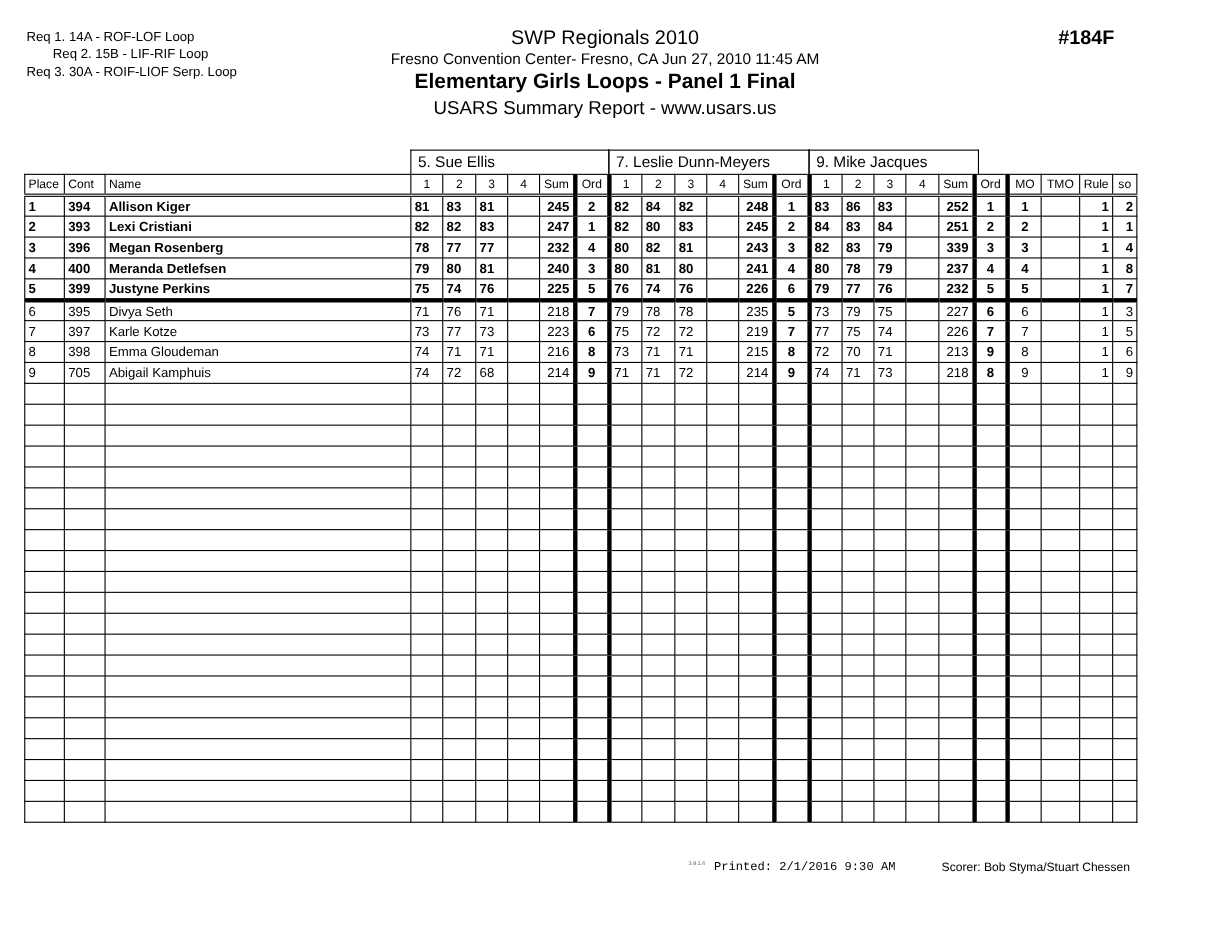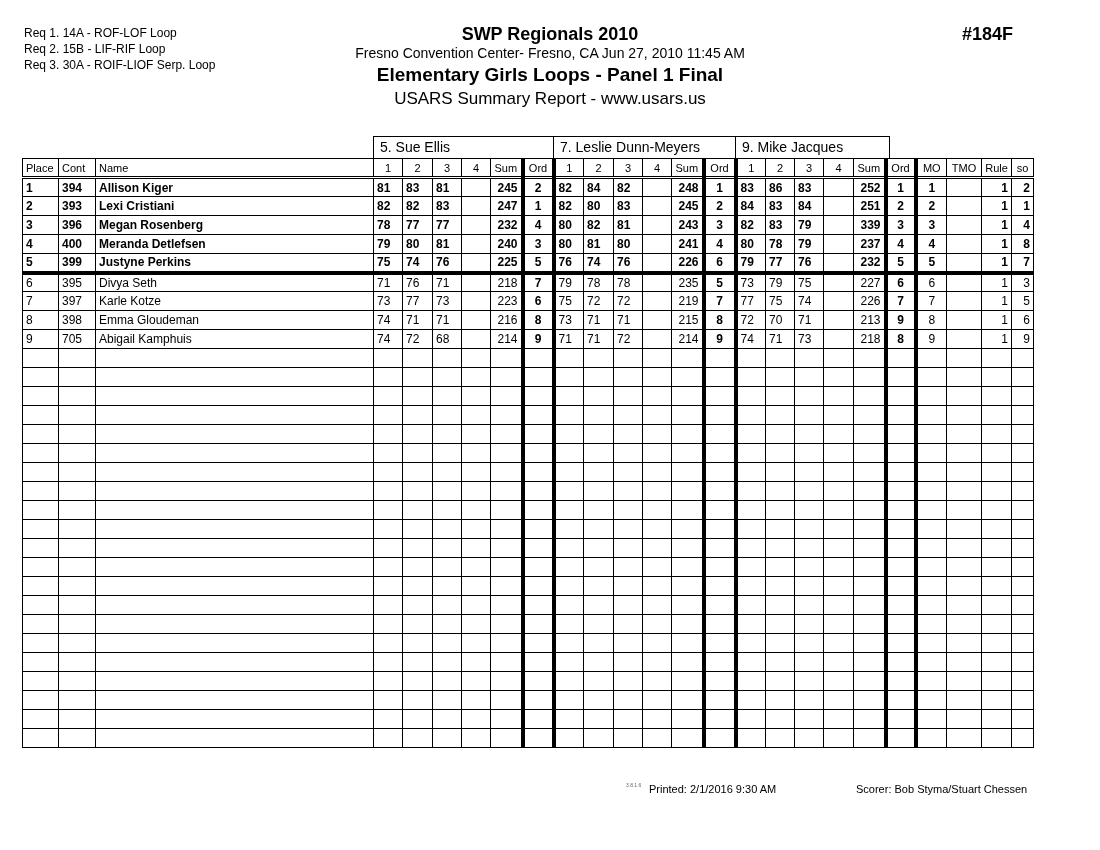--- a/index.html
+++ b/index.html
@@ -1,20 +1,20 @@
 <!DOCTYPE html>
 <html><head>
 <meta charset="utf-8">
 <style>
   html, body { margin:0; padding:0; background:#fff; }
   body { width:1100px; height:850px; position:relative; overflow:hidden; font-family:"Liberation Sans", sans-serif; color:#000; }
   .abs { position:absolute; }
   .req { left:24px; font-size:12px; line-height:16px; }
   .hdr-center { left:300px; width:500px; text-align:center; }
-  .t1 { top:24px; font-size:18px; font-weight:bold; }
+  .t1 { top:24px; font-size:18px; font-weight:normal; }
   .t2 { top:45px; font-size:14px; }
   .t3 { top:64px; font-size:19px; font-weight:bold; }
   .t4 { top:89px; font-size:17px; }
   .evno { left:962px; top:24px; font-size:18px; font-weight:bold; }
 
   .judgebox { position:absolute; top:136px; height:22px; border:1px solid #000; border-bottom:none; font-size:14px; box-sizing:border-box; padding:2px 0 0 6px; }
 
   table.grid { position:absolute; left:22px; top:158px; border-collapse:collapse; table-layout:fixed; font-size:12px; }
   table.grid td { border:1px solid #000; height:19px; padding:0 3px; box-sizing:border-box; white-space:nowrap; overflow:hidden; }
   table.grid tr.head td { font-size:11px; border-bottom:3px double #000; }
@@ -24,21 +24,21 @@
   .r { text-align:right; }
   .ord { font-weight:bold; text-align:center; border-right:4px solid #000 !important; }
   .ordlast { border-right:4px solid #000 !important; }
   .footer { top:783px; font-size:11px; }
   .tiny { font-size:5px; color:#666; }
 </style>
 </head>
 <body>
 
 <div class="abs req" style="top:25px;">Req  1.  14A - ROF-LOF Loop</div>
-<div class="abs req" style="top:41px;">Req  2.  15B - LIF-RIF Loop</div>
+<div class="abs req" style="top:41px;margin-left:24px;">Req  2.  15B - LIF-RIF Loop</div>
 <div class="abs req" style="top:57px;">Req  3.  30A - ROIF-LIOF Serp. Loop</div>
 
 <div class="abs hdr-center t1">SWP Regionals 2010</div>
 <div class="abs hdr-center t2">Fresno Convention Center-  Fresno, CA  Jun 27, 2010  11:45 AM</div>
 <div class="abs hdr-center t3">Elementary Girls Loops - Panel 1 Final</div>
 <div class="abs hdr-center t4">USARS Summary Report - www.usars.us</div>
 <div class="abs evno">#184F</div>
 
 <div class="judgebox" style="left:373px; width:181px;">5.  Sue Ellis</div>
 <div class="judgebox" style="left:553px; width:183px;">7.  Leslie Dunn-Meyers</div>
@@ -907,14 +907,14 @@
         <td class="ordlast"></td>
         <td></td>
         <td></td>
         <td></td>
         <td></td>
       </tr>
     </tbody>
 </table>
 
 <div class="abs tiny" style="left:626px; top:782px;">3.8.1.6</div>
-<div class="abs footer" style="left:649px;">Printed:  2/1/2016  9:30 AM</div>
+<div class="abs footer" style="left:649px;font-family:Liberation Mono, monospace;">Printed:  2/1/2016  9:30 AM</div>
 <div class="abs footer" style="left:856px;">Scorer:   Bob Styma/Stuart Chessen</div>
 
 </body></html>

